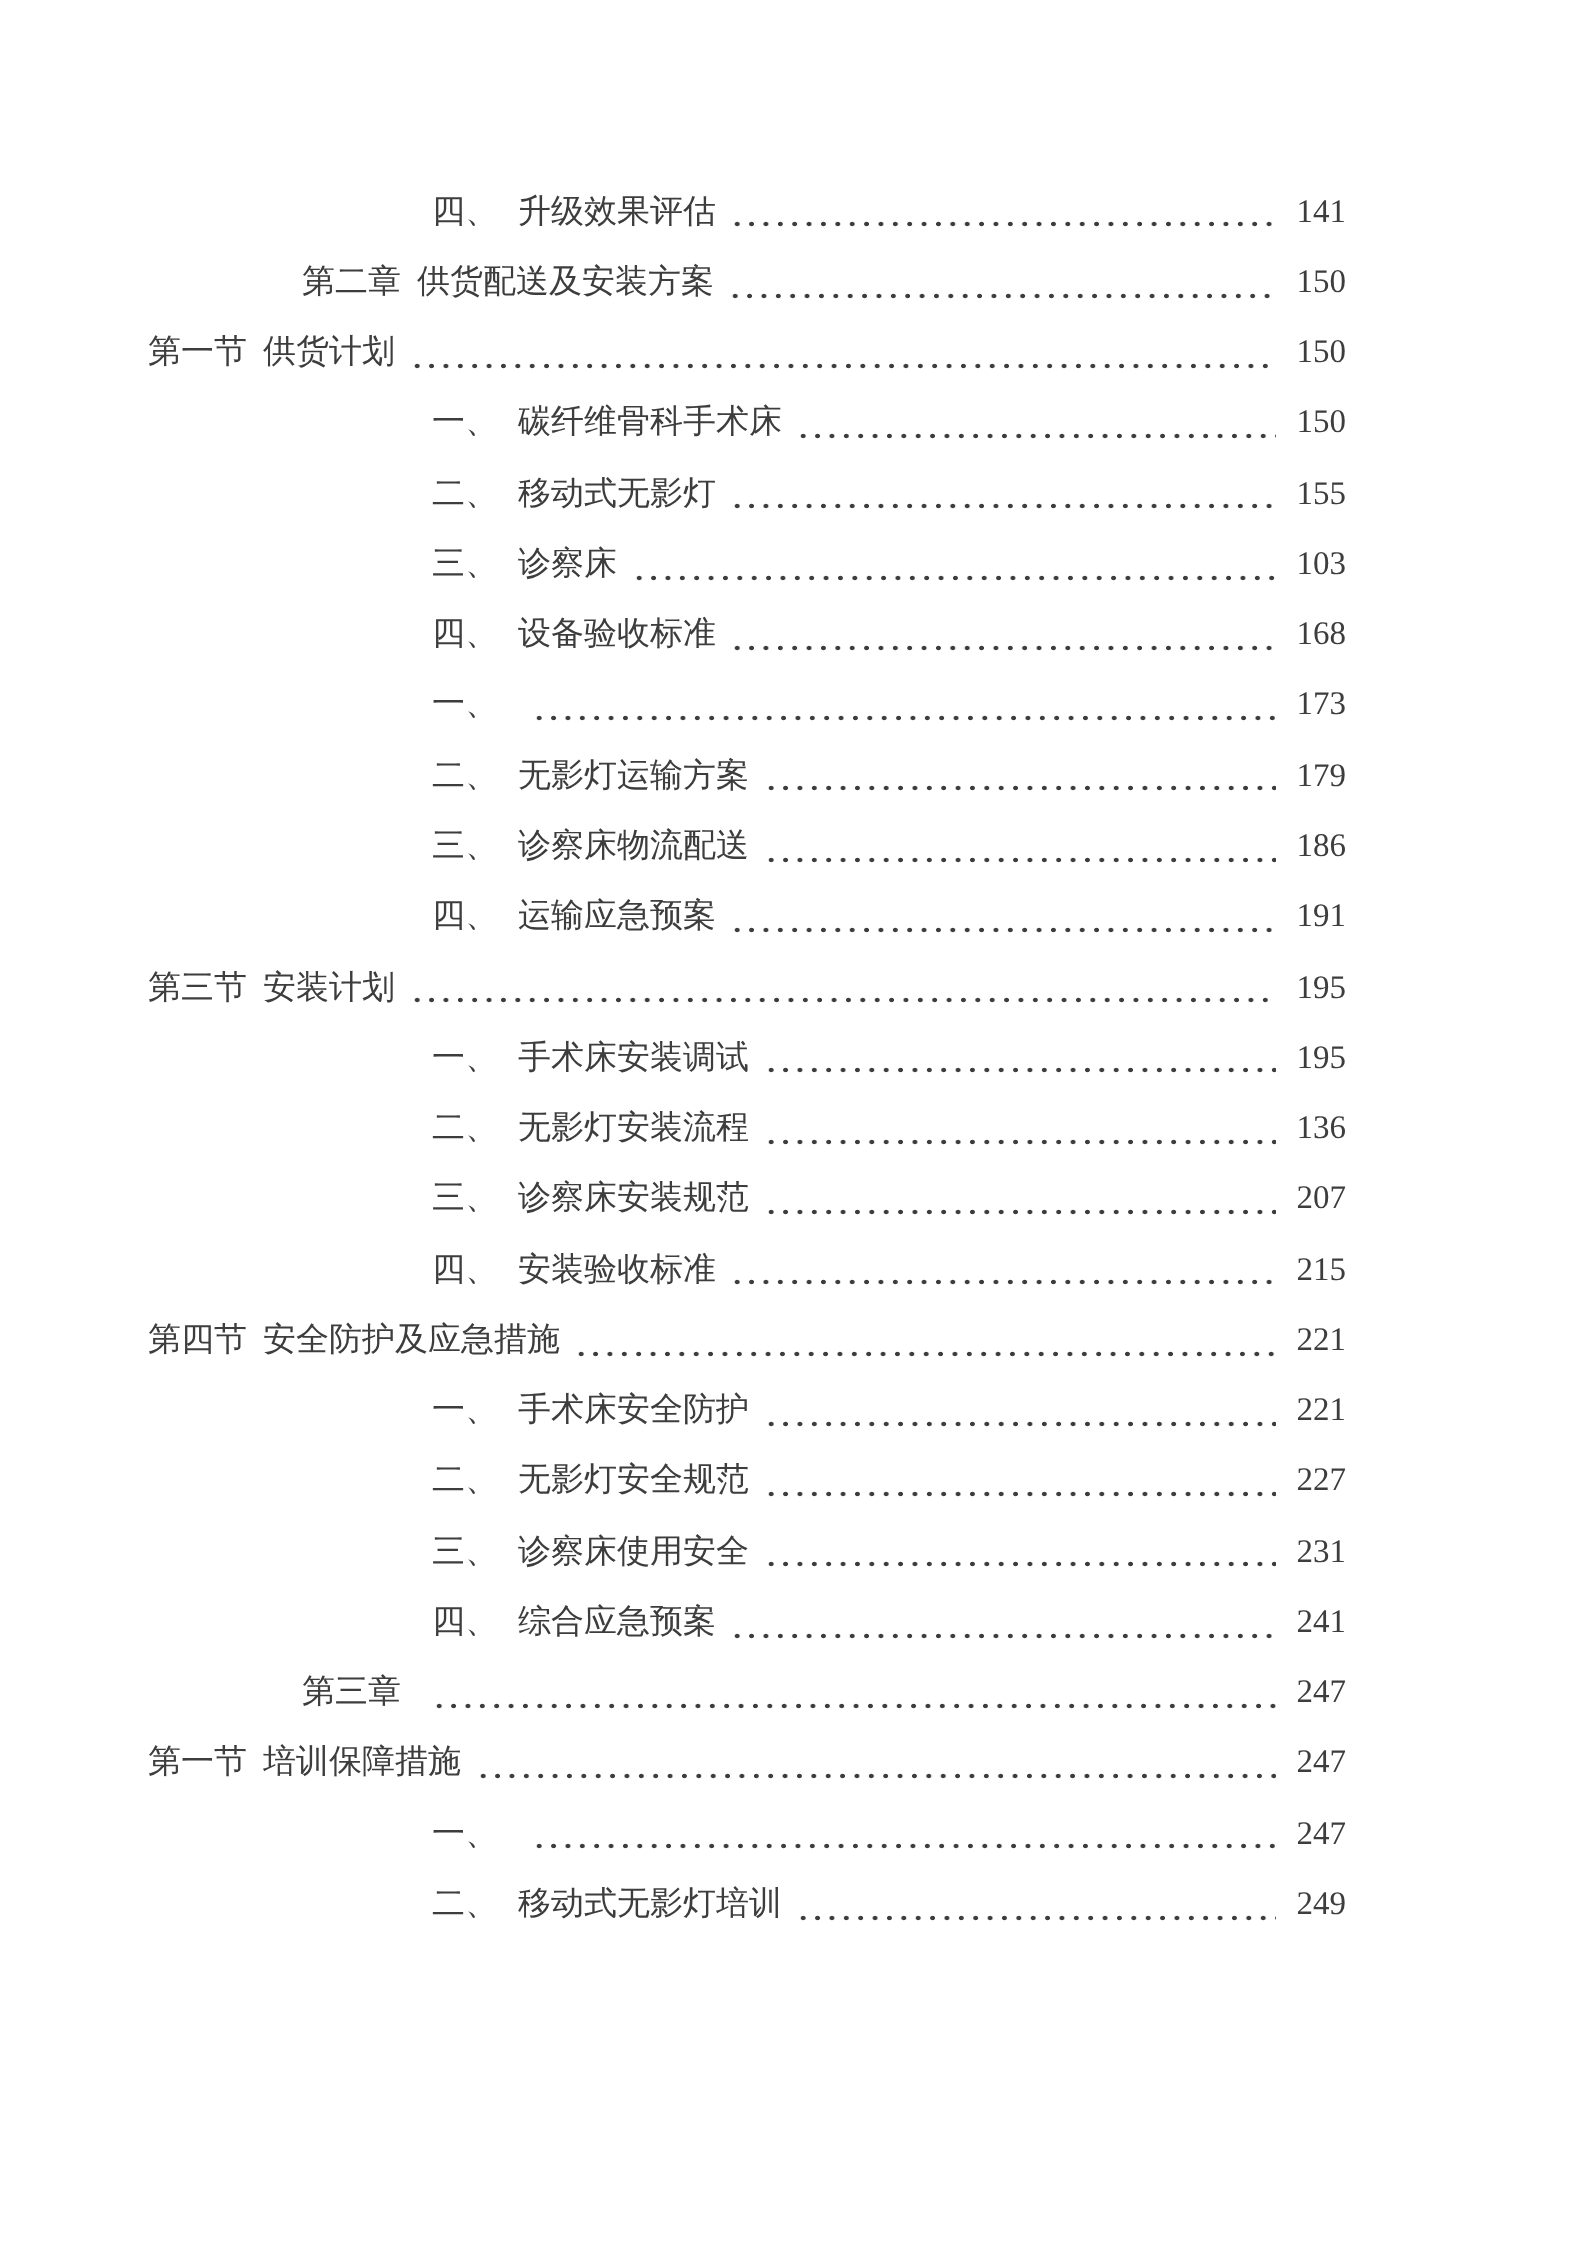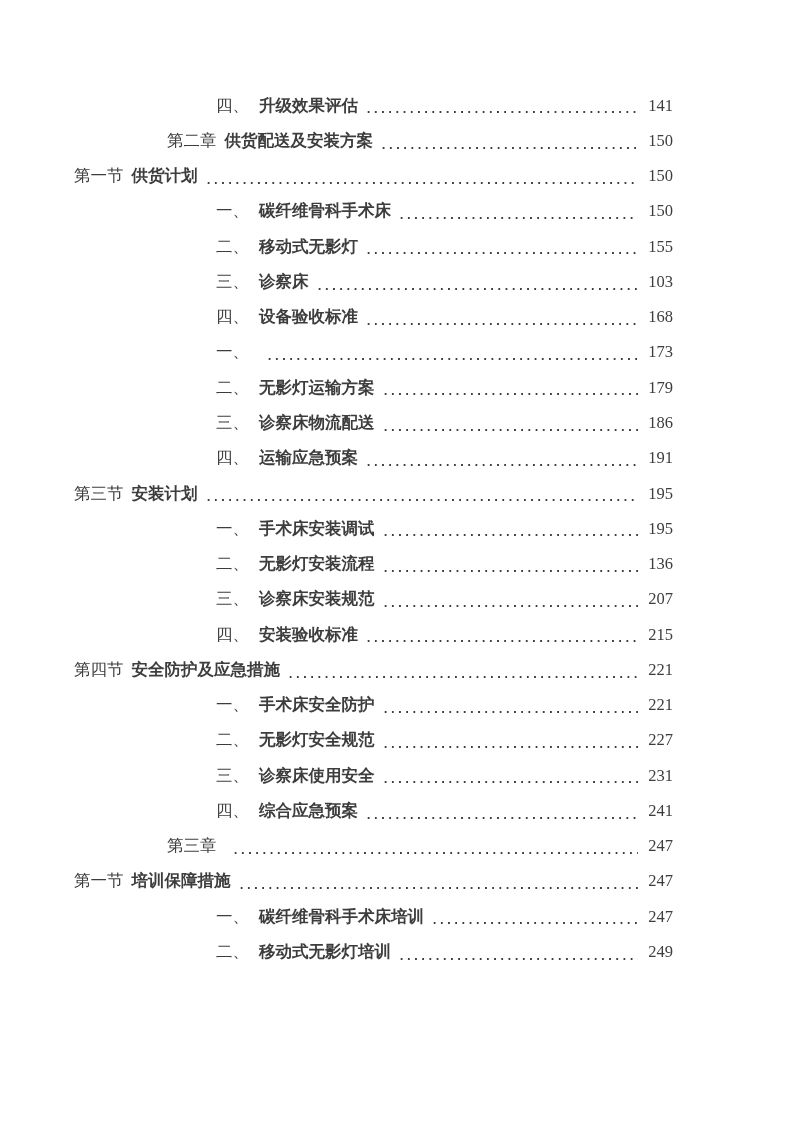--- a/index.html
+++ b/index.html
@@ -26,26 +26,26 @@
   }
   .row {
     display: flex;
     align-items: center;
     height: 35.28px;
     padding-right: 120px;
     box-sizing: border-box;
     font-size: 16.5px;
     white-space: nowrap;
   }
-  .row.lvl-1 { padding-left: 151px; margin-left: 16px; }
+  .row.lvl-1 { padding-left: 151px; }
   .row.lvl-2 { padding-left: 74px; }
   .row.lvl-3 { padding-left: 216px; }
   .row .num { flex: 0 0 auto; margin-right: 8px; }
   .row.lvl-3 .num { margin-right: 10px; }
-  .row .title { flex: 0 0 auto; font-weight: bold; }
+  .row .title { flex: 0 0 auto; }
   .row .leader {
     flex: 1 1 auto;
     align-self: stretch;
     margin: 0 10px 0 7px;
     background-image: radial-gradient(circle, #3d3d3d 1.05px, rgba(0,0,0,0) 1.3px);
     background-size: 7.2px 4px;
     background-repeat: repeat-x;
     background-position: 0 calc(100% - 9px);
   }
   .row .pagenum {
@@ -190,21 +190,20 @@
     <span class="pagenum">247</span>
   </div>
       <div class="row lvl-2">
     <span class="num">第一节</span>
     <span class="title">培训保障措施</span>
     <span class="leader"></span>
     <span class="pagenum">247</span>
   </div>
       <div class="row lvl-3">
     <span class="num">一、</span>
-    <span class="title">碳纤维骨科手术床培训</span>
     <span class="leader"></span>
     <span class="pagenum">247</span>
   </div>
       <div class="row lvl-3">
     <span class="num">二、</span>
     <span class="title">移动式无影灯培训</span>
     <span class="leader"></span>
     <span class="pagenum">249</span>
   </div>
     </div>

